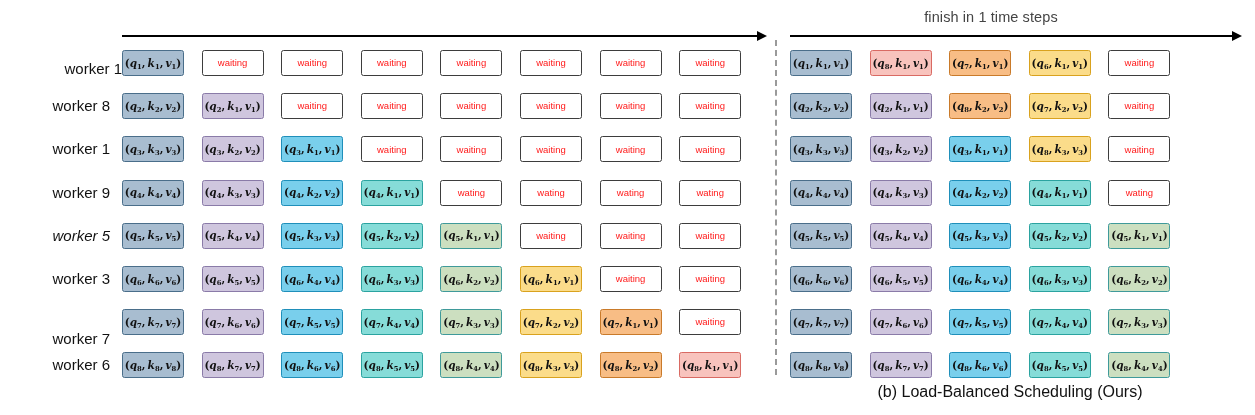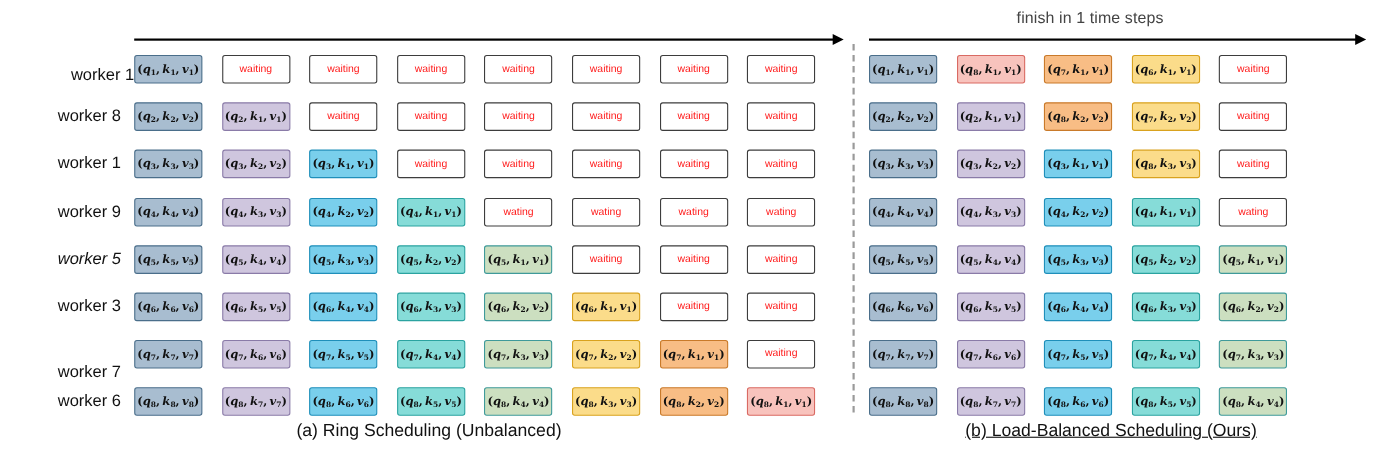--- a/index.html
+++ b/index.html
@@ -70,21 +70,21 @@
     font-family:"Liberation Sans", sans-serif;line-height:1;
   }
 
   
   .caption{
     position:absolute;text-align:center;color:#111111;
     font-size:16px;white-space:nowrap;
     font-family:"Liberation Sans", sans-serif;
   }
   #cap-a{left:180px;top:383px;width:420px;}
-  #cap-b{left:800px;top:383px;width:420px;text-decoration:underline;}
+  #cap-b{left:800px;top:383px;width:420px;}
 </style>
 </head>
 <body>
 
 <div class="fig">
 
   <div class="hdr" id="hdr-b">finish in 1 time steps</div>
 
   <div class="arrow" id="arrow-a">
     <div class="bar"></div>
@@ -415,15 +415,14 @@
         <span class="tuple">(<i>q</i><sub>8</sub>, <i>k</i><sub>6</sub>, <i>v</i><sub>6</sub>)</span>
       </div>
       <div class="cell" style="left: 1028.8px; top: 352.4px; width: 62px; height: 26px; background: rgb(134, 220, 216); border-color: rgb(43, 163, 160);">
         <span class="tuple">(<i>q</i><sub>8</sub>, <i>k</i><sub>5</sub>, <i>v</i><sub>5</sub>)</span>
       </div>
       <div class="cell" style="left: 1108.4px; top: 352.4px; width: 62px; height: 26px; background: rgb(204, 223, 192); border-color: rgb(63, 154, 154);">
         <span class="tuple">(<i>q</i><sub>8</sub>, <i>k</i><sub>4</sub>, <i>v</i><sub>4</sub>)</span>
       </div>
     </div>
 
-  <div class="caption" id="cap-a">(a) Ring Scheduling (Unbalanced)</div>
   <div class="caption" id="cap-b">(b) Load-Balanced Scheduling (Ours)</div>
 </div>
 
 </body></html>

